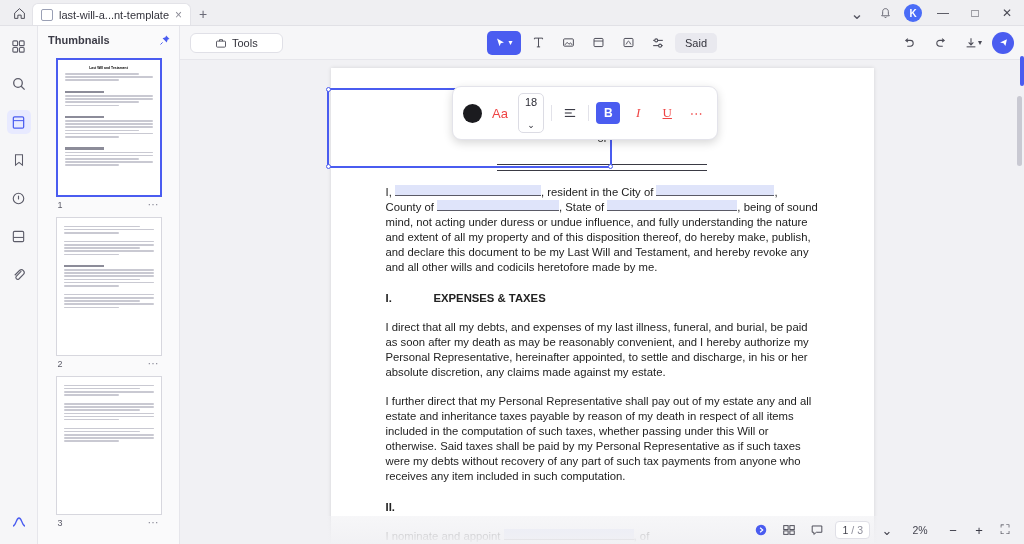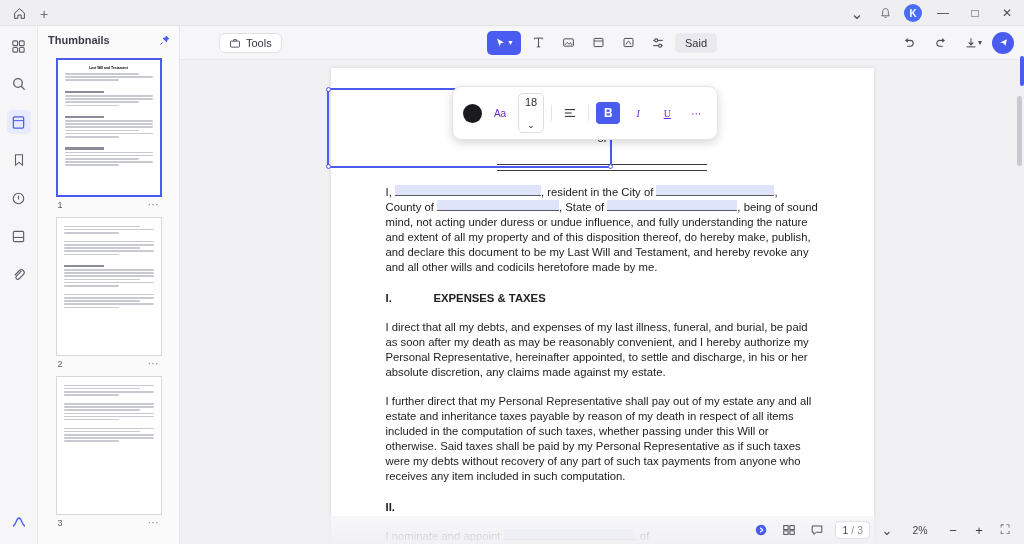--- a/index.html
+++ b/index.html
@@ -75,21 +75,21 @@
   .thumb-dots { font-size: 11px; color: #8c8c99; letter-spacing: 1px; }
 
   
   .viewer { flex: 1; display: flex; flex-direction: column; min-width: 0; background: #f1f1f4; position: relative; }
   .toolbar {
     height: 34px; background: #f6f6f8; border-bottom: 1px solid #e6e6eb;
     display: flex; align-items: center; padding: 0 10px; gap: 8px; flex: none;
   }
   .tools-btn {
     display: flex; align-items: center; gap: 5px; background: #fff; border: 1px solid #e0e0e7;
-    border-radius: 6px; padding: 3px 9px; font-size: 11px; color: #33333c; margin-left: 29px;
+    border-radius: 6px; padding: 3px 24px; font-size: 11px; color: #33333c;
   }
   .tool-center { position: absolute; left: 50%; transform: translateX(-50%); display: flex; align-items: center; gap: 4px; }
   .t-btn {
     width: 26px; height: 24px; border-radius: 5px; display: flex; align-items: center; justify-content: center;
     color: #4a4a55; background: transparent;
   }
   .t-btn.primary { background: #4a5cf0; color: #fff; width: 34px; }
   .close-btn {
     background: #e9e9ef; border-radius: 5px; font-size: 11px; color: #33333c; padding: 4px 10px;
   }
@@ -119,21 +119,21 @@
   .sec .num { width: 18px; }
 
   
   .fmt-bar {
     position: absolute; left: 272px; top: 26px; z-index: 30;
     background: #fff; border: 1px solid #e3e3ea; border-radius: 9px;
     box-shadow: 0 3px 10px rgba(0,0,0,0.16);
     display: flex; align-items: center; gap: 7px; padding: 6px 10px;
   }
   .swatch { width: 19px; height: 19px; border-radius: 50%; background: #1b1b1f; }
-  .fmt-ico { width: 22px; height: 20px; display: flex; align-items: center; justify-content: center; color: #6d28d9; font-size: 10px; }
+  .fmt-ico { width: 22px; height: 20px; display: flex; align-items: center; justify-content: center; color: #ef4444; font-size: 13px; }
   .size-sel {
     display: flex; align-items: center; gap: 12px; border: 1px solid #dcdce4; border-radius: 5px;
     padding: 2px 6px; font-size: 11px; color: #2c2c36; flex-direction: column;
   }
   .fmt-b { width: 24px; height: 22px; border-radius: 4px; background: #4a5cf0; color: #fff; display: flex; align-items: center; justify-content: center; font-weight: bold; font-size: 12px; }
   .fmt-sep { width: 1px; height: 16px; background: #e2e2e9; }
 
   
   .sel-box {
     position: absolute; left: 260px; top: 20px; width: 285px; height: 80px;
@@ -165,20 +165,25 @@
 </head>
 <body>
 
 <div class="app">
 
   <div class="titlebar">
     <div class="home-btn">
       <svg width="13" height="13" viewBox="0 0 16 16">
           <path d="M8 2 L14 7.5 V14 H10 V10 H6 V14 H2 V7.5 Z" fill="none" stroke="#4a4a55" stroke-width="1.2"></path>
         </svg>
+    </div>
+    <div class="tab">
+      <span class="doc-ico"></span>
+      <span class="tab-label">last-will-a...nt-template</span>
+      <span class="tab-close">×</span>
     </div>
     <div class="newtab">+</div>
     <div class="tb-spacer"></div>
     <div class="tb-right">
       <div class="tb-icon">⌄</div>
       <div class="tb-icon">
         <svg width="13" height="13" viewBox="0 0 16 16">
             <path d="M8 2 C5.8 2 4.5 3.6 4.5 5.6 V9 L3.3 10.8 H12.7 L11.5 9 V5.6 C11.5 3.6 10.2 2 8 2 Z" fill="none" stroke="#5a5a66" stroke-width="1.1"></path>
             <path d="M6.6 12 A1.5 1.5 0 0 0 9.4 12" fill="none" stroke="#5a5a66" stroke-width="1.1"></path>
           </svg>

